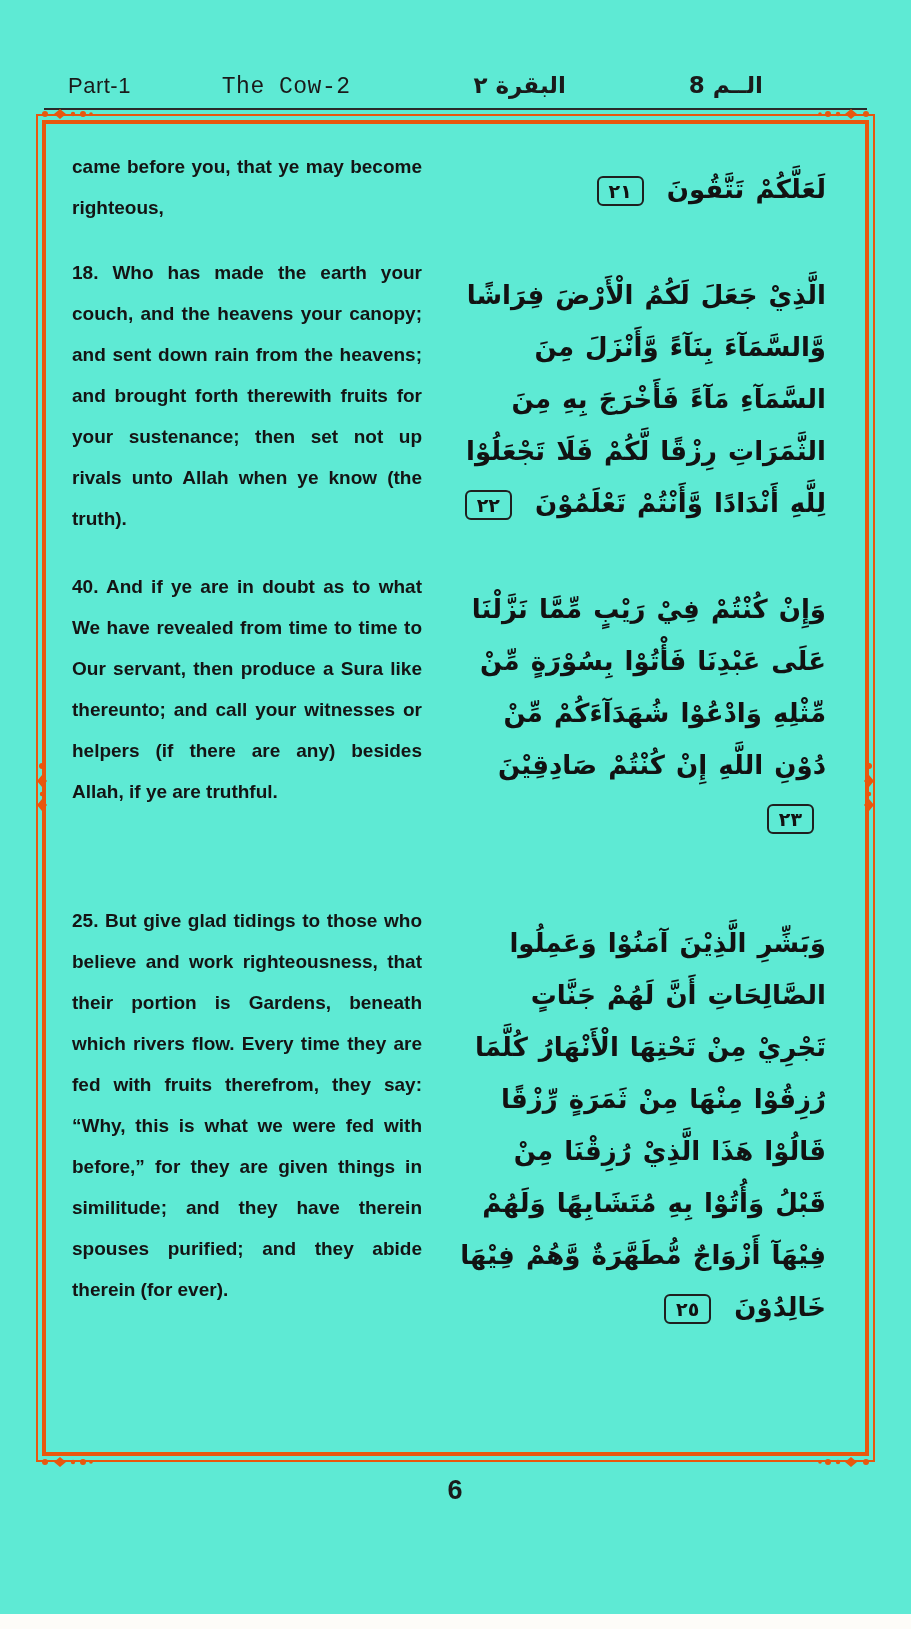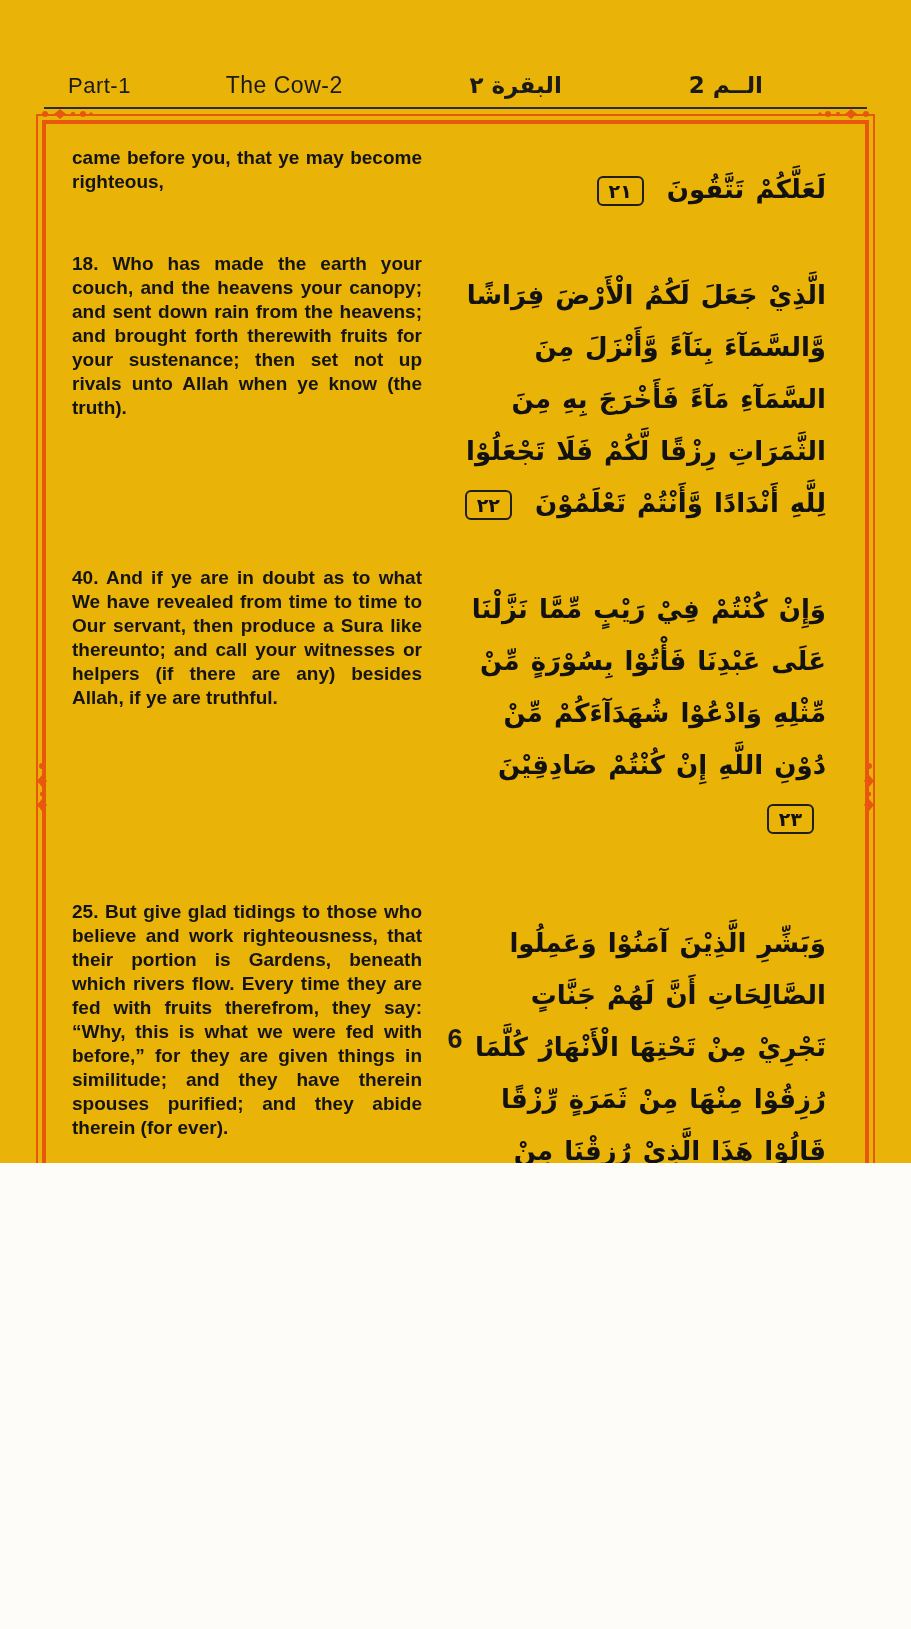--- a/index.html
+++ b/index.html
@@ -3,37 +3,37 @@
 <meta charset="utf-8">
 <style>
   :root{
     --border-color:#e8570e;
     --ink:#1a1a1a;
   }
   html,body{margin:0;padding:0;}
   body{background:#fdfcf8;}
   .page{
     position:relative;
-    width:911px;height:1163px;
-    background:#eab308;
+    width:911px;height:1614px;
+    background:#5eead4;
     color:var(--ink);
     font-family:"Liberation Sans", sans-serif;
     overflow:hidden;
   }
 
   
   .header{
     position:absolute;top:72px;left:44px;width:823px;
     box-sizing:border-box;
     display:flex;justify-content:space-between;align-items:baseline;
     border-bottom:2px solid #2a2a2a;
     padding:0 104px 8px 24px;
   }
   .hdr-part{font-size:22px;font-weight:400;letter-spacing:.5px;}
-  .hdr-title-en{font-size:23px;font-weight:400;letter-spacing:.5px;}
+  .hdr-title-en{font-size:23px;font-weight:400;letter-spacing:.5px;font-family:Liberation Mono, monospace;}
   .hdr-ar{font-family:"DejaVu Sans", sans-serif;font-size:23px;font-weight:700;margin-left:32px;}
 
   
   .frame{
     position:absolute;top:114px;left:36px;right:36px;height:1348px;
     box-sizing:border-box;
     border:2px solid var(--border-color);
     padding:4px;
   }
   .frame-inner{
@@ -48,21 +48,21 @@
   .orn-tr{top:-9px;right:2px;}
   .orn-bl{bottom:-9px;left:2px;}
   .orn-br{bottom:-9px;right:2px;}
   .orn-ml{left:-23px;top:50%;transform:translateY(-50%) rotate(90deg);}
   .orn-mr{right:-23px;top:50%;transform:translateY(-50%) rotate(90deg);}
 
   
   .verse-row{display:flex;gap:16px;align-items:flex-start;margin-bottom:20px;}
   .verse-en{
     flex:0 0 350px;margin:0;
-    font-size:19px;line-height:24px;font-weight:700;
+    font-size:19px;line-height:41px;font-weight:700;
     text-align:justify;color:#141414;
   }
   .verse-ar{
     flex:1;margin:17px;direction:rtl;
     font-family:"DejaVu Sans", sans-serif;
     font-size:26px;line-height:52px;font-weight:700;
     text-align:right;color:#121212;word-spacing:2px;
   }
   .vnum{
     display:inline-block;
@@ -78,21 +78,21 @@
 </style>
 </head>
 <body>
 
 <div class="page">
 
   <div class="header">
     <span class="hdr-part">Part-1</span>
     <span class="hdr-title-en">The Cow-2</span>
     <span class="hdr-ar" dir="rtl" lang="ar">البقرة ٢</span>
-    <span class="hdr-ar" dir="rtl" lang="ar">الــم 2</span>
+    <span class="hdr-ar" dir="rtl" lang="ar">الــم 8</span>
   </div>
 
   <div class="frame">
 
     <span class="orn orn-tl">
       <svg width="54" height="14" viewBox="0 0 54 14" fill="#e8570e">
         <circle cx="5" cy="7" r="3"></circle>
           <path d="M14 7 L20 2 L26 7 L20 12 Z"></path>
           <circle cx="33" cy="7" r="2.2"></circle>
           <circle cx="43" cy="7" r="3"></circle>

